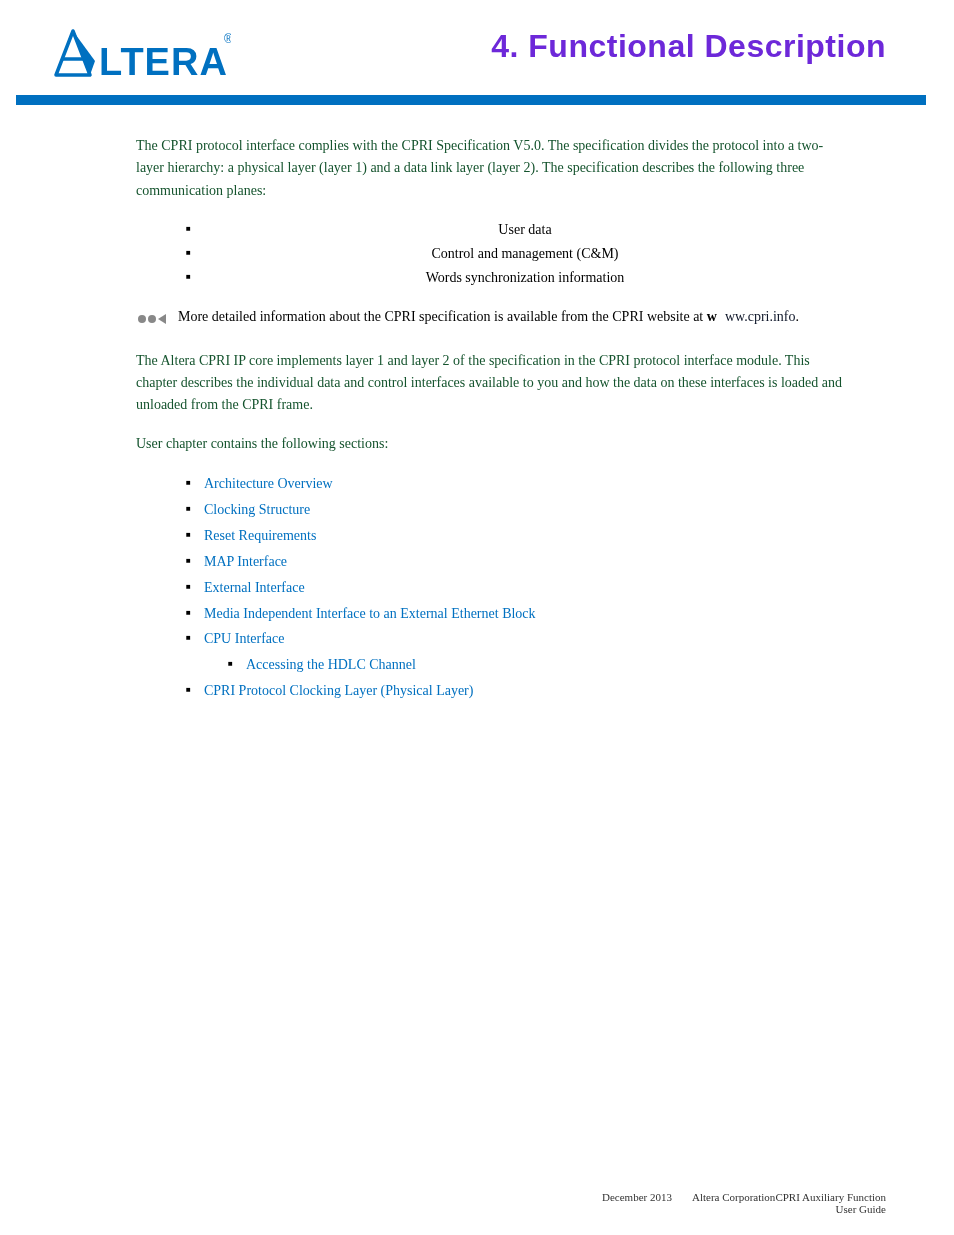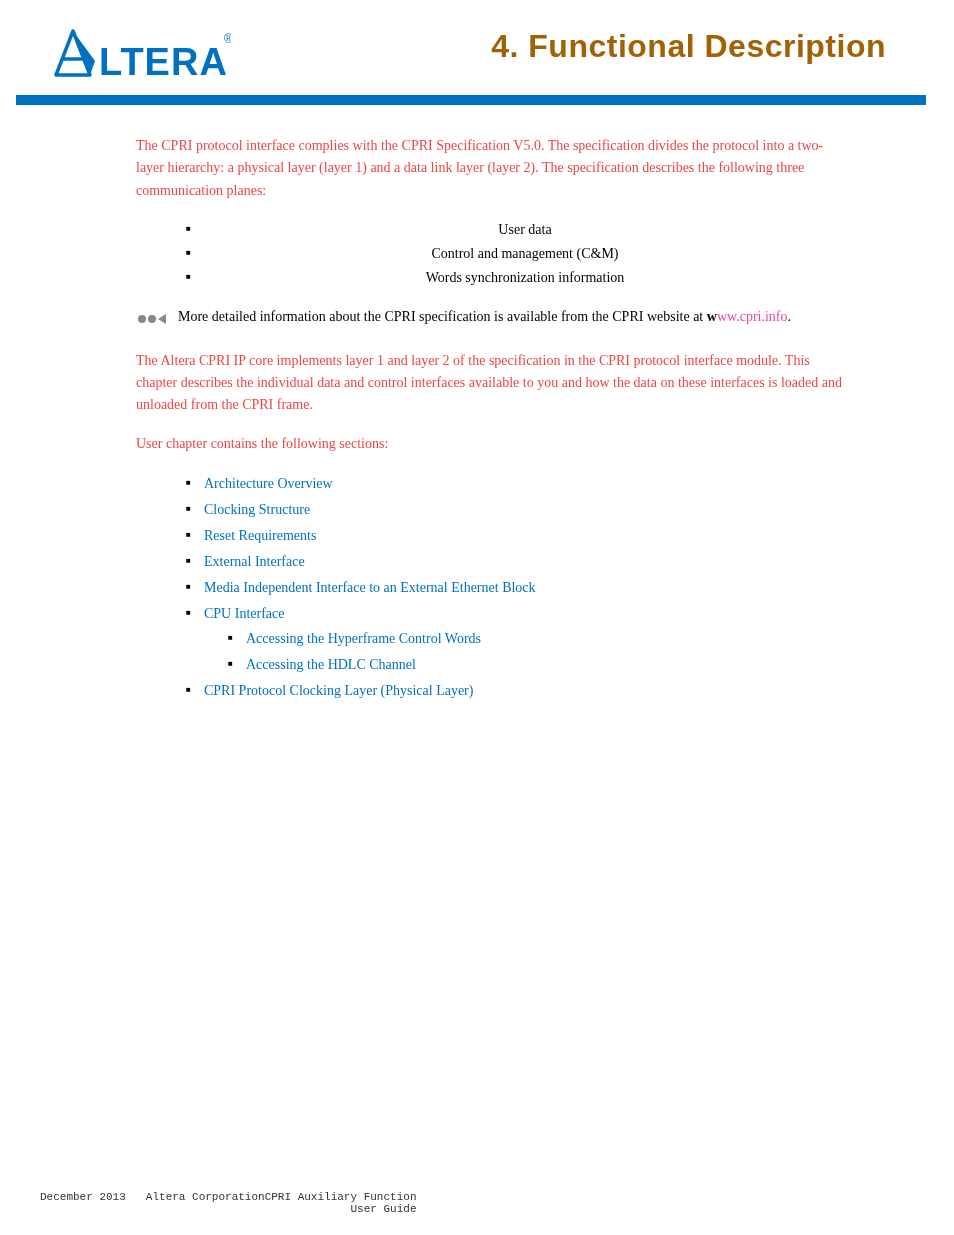--- a/index.html
+++ b/index.html
@@ -24,42 +24,42 @@
       align-items: flex-start;
       padding: 18px 40px 0 30px;
       justify-content: space-between;
     }
     .logo-area {
       width: 190px;
     }
     .chapter-title {
       font-size: 32px;
       font-weight: bold;
-      color: #a16207;
+      color: #6d28d9;
       font-family: Arial, sans-serif;
       text-align: right;
       padding-top: 10px;
       letter-spacing: 0.5px;
     }
     
     .blue-rule {
       height: 10px;
       background: #0070c0;
       margin: 12px 0 0 0;
       width: 100%;
     }
     
     .content {
       padding: 30px 80px 30px 120px;
     }
     .main-para {
       font-size: 14px;
       line-height: 1.6;
       margin-bottom: 16px;
-      color: #ef4444;
+      color: #14532d;
     }
     .bullet-list {
       margin: 0 0 16px 50px;
       list-style: none;
       text-align: center;
     }
     .bullet-list li {
       font-size: 14px;
       line-height: 1.7;
       position: relative;
@@ -81,22 +81,23 @@
     }
     .note-icon {
       flex-shrink: 0;
       margin-top: 2px;
     }
     .note-text {
       font-size: 14px;
       line-height: 1.6;
     }
     .link {
-      color: #ec4899;
+      color: #0f172a;
       text-decoration: none;
+      margin-left: 8px;
     }
     .link-blue {
       color: #0070c0;
       text-decoration: none;
     }
     
     .section-list {
       margin: 8px 0 8px 50px;
       list-style: none;
     }
@@ -132,25 +133,25 @@
       font-size: 8px;
       top: 5px;
     }
     
     .footer {
       position: absolute;
       bottom: 20px;
       left: 0;
       right: 0;
       display: flex;
-      justify-content: flex-start;
+      justify-content: flex-end;
       padding: 0 40px;
       font-size: 11px;
       color: #333;
-      font-family: Liberation Mono, monospace;
+      font-family: Liberation Serif, serif;
     }
     .footer-left {
       display: flex;
       gap: 20px;
     }
     .footer-right {
       text-align: right;
     }
   </style>
 </head>
@@ -203,26 +204,26 @@
       <p class="note-text">More detailed information about the CPRI specification is available from the CPRI website at <strong>w</strong><a class="link" href="#">ww.cpri.info</a>.</p>
     </div>
 
     <p class="main-para">The Altera CPRI IP core implements layer 1 and layer 2 of the specification in the CPRI protocol interface module. This chapter describes the individual data and control interfaces available to you and how the data on these interfaces is loaded and unloaded from the CPRI frame.</p>
     <p class="main-para">User chapter contains the following sections:</p>
 
     <ul class="section-list">
       <li><a class="link-blue" href="#">Architecture Overview</a></li>
       <li><a class="link-blue" href="#">Clocking Structure</a></li>
       <li><a class="link-blue" href="#">Reset Requirements</a></li>
+      <li><a class="link-blue" href="#">MAP Interface</a></li>
       <li><a class="link-blue" href="#">External Interface</a></li>
       <li><a class="link-blue" href="#">Media Independent Interface to an External Ethernet Block</a></li>
       <li>
         <a class="link-blue" href="#">CPU Interface</a>
         <ul class="sub-list">
-          <li><a class="link-blue" href="#">Accessing the Hyperframe Control Words</a></li>
           <li><a class="link-blue" href="#">Accessing the HDLC Channel</a></li>
         </ul>
       </li>
       <li><a class="link-blue" href="#">CPRI Protocol Clocking Layer (Physical Layer)</a></li>
     </ul>
 
   </div>
 
   <div class="footer">
     <div class="footer-left">

